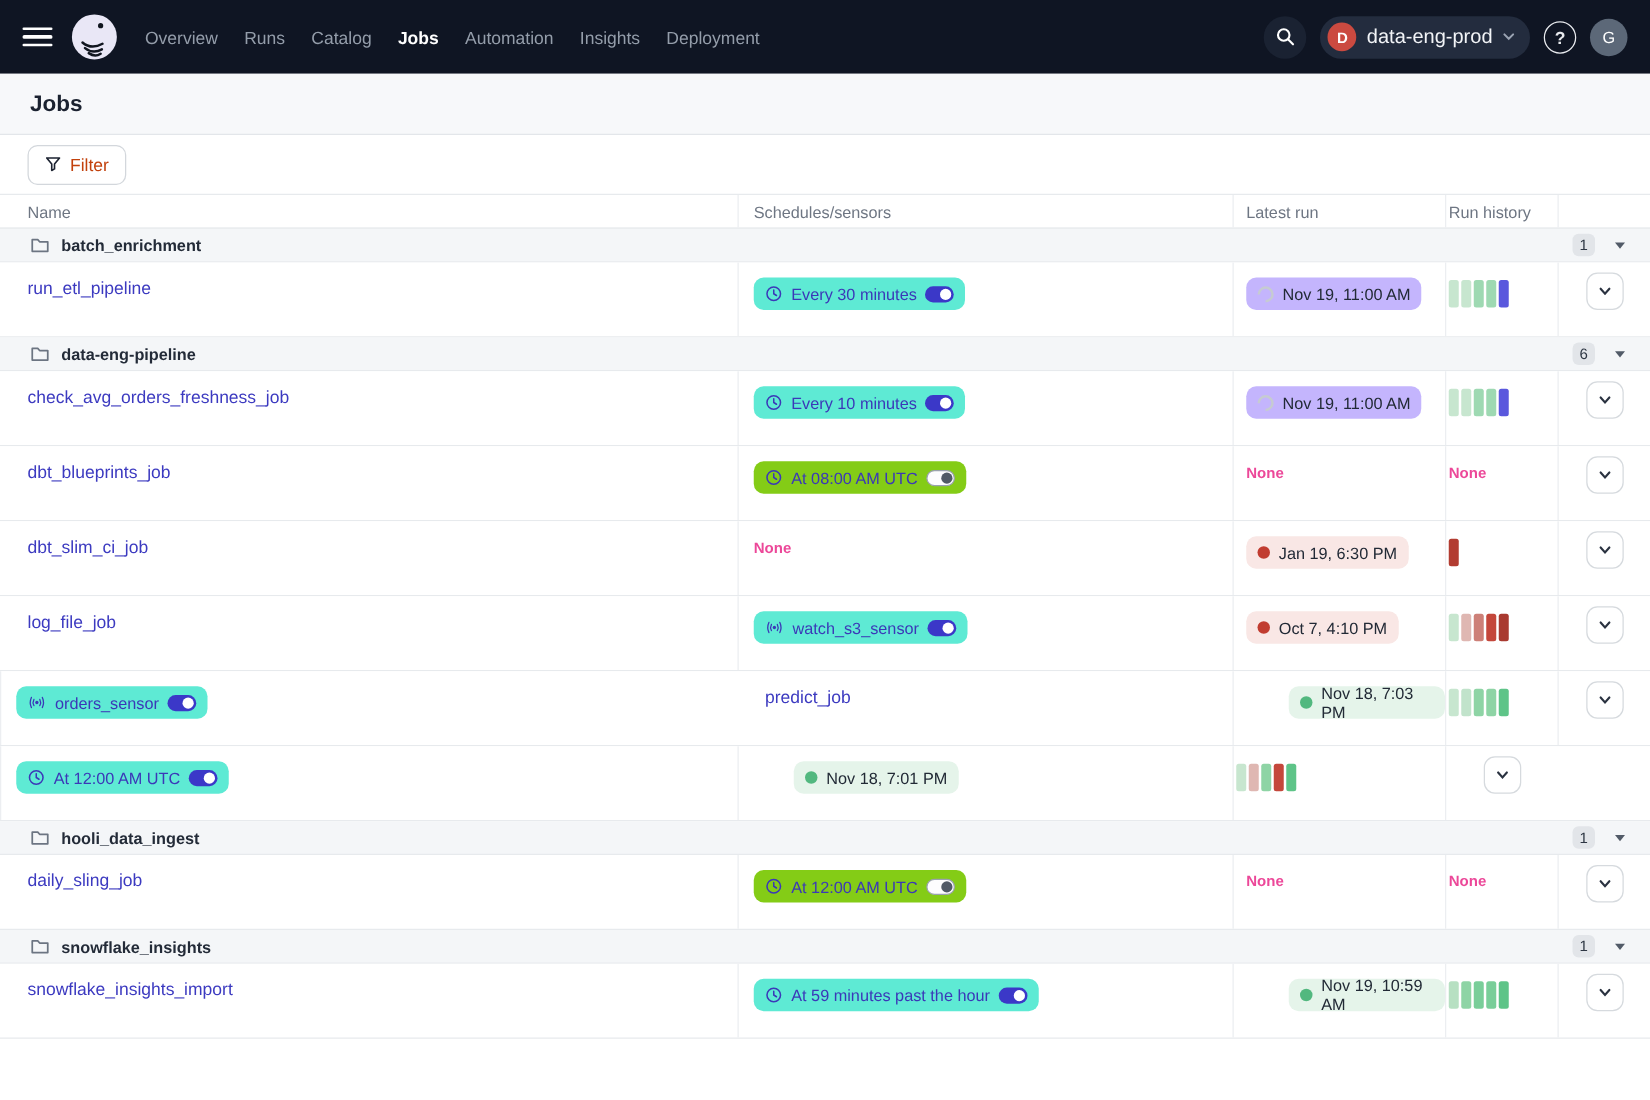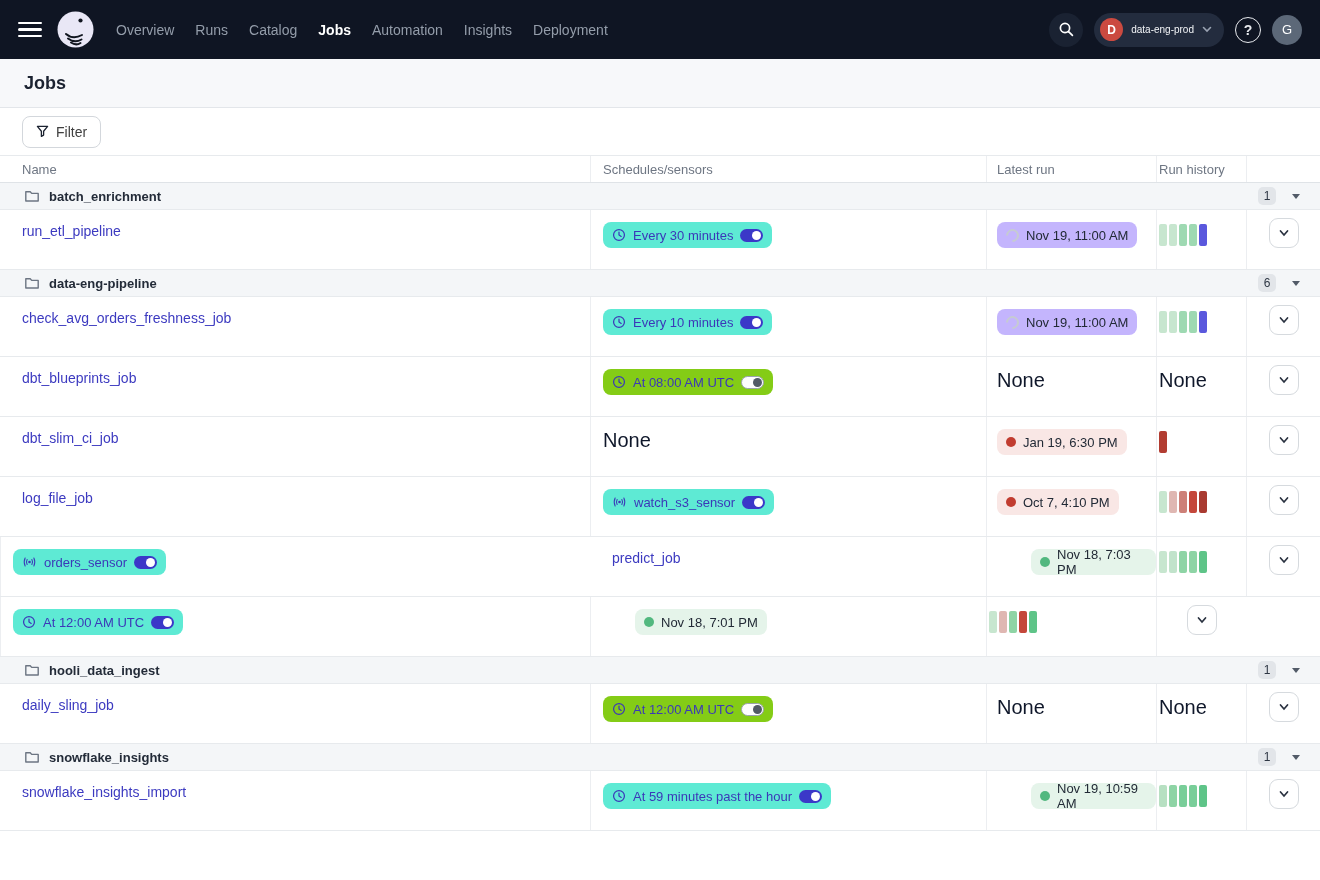--- a/index.html
+++ b/index.html
@@ -10,31 +10,31 @@
   .hamburger { width:24px; display:flex; flex-direction:column; gap:4px; cursor:pointer; }
   .hamburger span { height:2.5px; background:#fff; border-radius:2px; }
   .logo { width:37px; height:37px; margin-left:15px; }
   .nav-items { display:flex; gap:17px; margin-left:20px; }
   .nav-item { color:#949daa; font-size:14px; cursor:pointer; padding:6px 2px; }
   .nav-item.active { color:#ffffff; font-weight:bold; }
   .nav-right { margin-left:auto; display:flex; align-items:center; gap:11px; }
   .search-btn { width:34px; height:34px; border-radius:50%; background:#1a2232; display:flex; align-items:center; justify-content:center; cursor:pointer; }
   .deploy-pill { height:34px; border-radius:17px; background:#232c3e; display:flex; align-items:center; gap:8px; padding:0 12px 0 6px; cursor:pointer; }
   .deploy-avatar { width:23px; height:23px; border-radius:50%; background:#cb4a40; color:#fff; font-size:12px; font-weight:bold; display:flex; align-items:center; justify-content:center; }
-  .deploy-label { color:#f2f4f7; font-size:10px; }
+  .deploy-label { color:#f2f4f7; font-size:16px; }
   .help-btn { width:26px; height:26px; border-radius:50%; border:1.7px solid #e8eaee; color:#e8eaee; font-size:14px; font-weight:bold; display:flex; align-items:center; justify-content:center; cursor:pointer; }
   .user-avatar { width:30px; height:30px; border-radius:50%; background:#5c6878; color:#fff; font-size:13px; display:flex; align-items:center; justify-content:center; cursor:pointer; }
 
   
   .page-header { height:49px; background:#f7f8fa; border-bottom:1px solid #e3e6ea; display:flex; align-items:center; padding-left:24px; }
   .page-title { font-size:18px; font-weight:600; color:#1b2230; }
 
   
   .filter-bar { height:47px; background:#fff; display:flex; align-items:center; padding-left:22px; }
-  .filter-btn { height:32px; display:inline-flex; align-items:center; gap:7px; padding:0 13px; background:#fff; border:1px solid #d3d7dc; border-radius:8px; font-size:14px; color:#404040; cursor:pointer; font-family:inherit; }
+  .filter-btn { height:32px; display:inline-flex; align-items:center; gap:7px; padding:0 13px; background:#fff; border:1px solid #d3d7dc; border-radius:8px; font-size:14px; color:#c2410c; cursor:pointer; font-family:inherit; }
 
   
   .row { display:grid; grid-template-columns:590px 396px 170px 90px 74px; background:#fff; }
   .hdr-row { height:28px; border-top:1px solid #e7eaed; border-bottom:1px solid #dfe3e7; align-items:center; }
   .hdr-cell { font-size:13px; color:#6e7683; }
   .job-row { height:60px; border-bottom:1px solid #e7eaed; }
   .cell { padding-top:12px; }
   .hdr-row .cell { padding-top:0; }
   .name-cell { padding-left:22px; }
   .sched-cell { padding-left:12px; border-left:1px solid #eceef1; }
@@ -44,21 +44,21 @@
   .hdr-row .sched-cell, .hdr-row .latest-cell, .hdr-row .hist-cell, .hdr-row .act-cell { border-left:1px solid #eceef1; height:100%; display:flex; align-items:center; }
 
   .group-row { display:flex; align-items:center; justify-content:space-between; height:27px; background:#f4f6f8; border-bottom:1px solid #e7eaed; padding:0 16px 0 24px; }
   .group-left { display:flex; align-items:center; gap:9px; }
   .group-name { font-size:13px; font-weight:bold; color:#232b38; }
   .group-right { display:flex; align-items:center; }
   .count-badge { min-width:18px; height:18px; border-radius:5px; background:#e2e5e9; color:#2e3744; font-size:12px; display:inline-flex; align-items:center; justify-content:center; padding:0 5px; }
   .caret { width:0; height:0; border-left:4px solid transparent; border-right:4px solid transparent; border-top:5px solid #525b68; margin-left:16px; margin-right:4px; cursor:pointer; }
 
   .job-link { font-size:14px; color:#3c3ac0; text-decoration:none; cursor:pointer; }
-  .none-text { font-size:20px; color:#0f172a; }
+  .none-text { font-size:12px; color:#ec4899;font-weight:bold; }
 
   .pill { display:inline-flex; align-items:center; gap:7px; height:26px; padding:0 9px; border-radius:8px; font-size:13px; cursor:pointer; }
   .pill.sched { background:#5eead4; color:#3b38b8; }
   .pill.sched.off { background:#84cc16; }
   .pill.run { background:#c4b5fd; color:#222a36; }
   .pill.run.fail { background:#f9e7e5; }
   .pill.run.success { background:#e5f4ea;margin-left:34px; }
 
   .toggle { width:23px; height:13px; border-radius:7px; background:#3b38c8; position:relative; display:inline-block; flex:none; cursor:pointer; }
   .toggle::after { content:""; position:absolute; width:9px; height:9px; border-radius:50%; background:#fff; top:2px; right:2px; }

